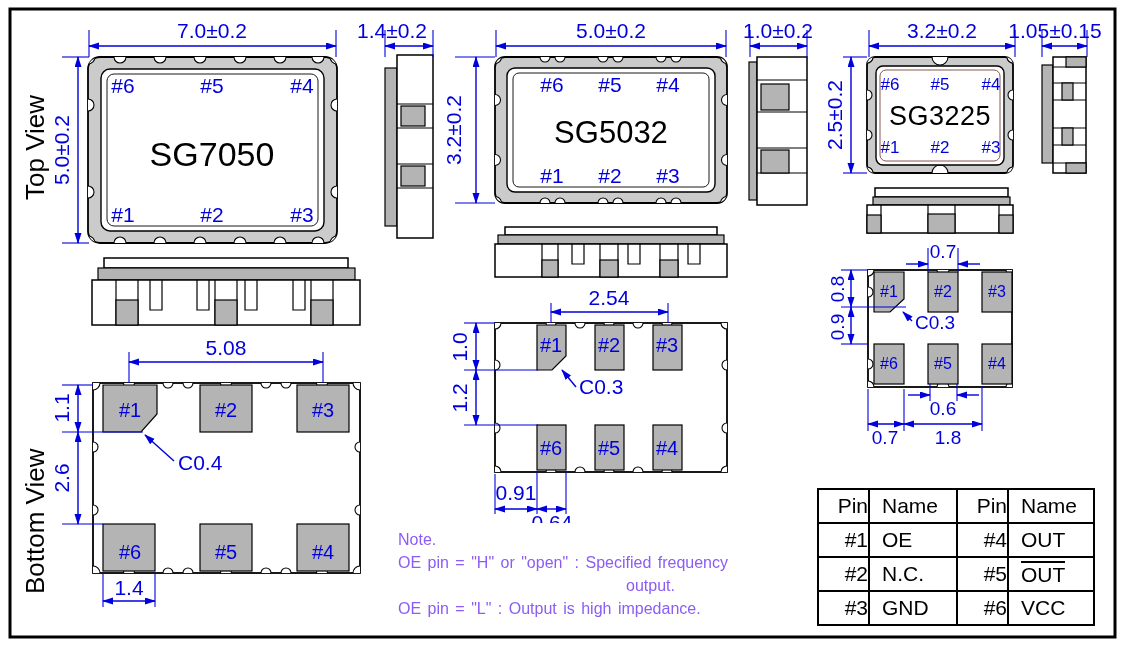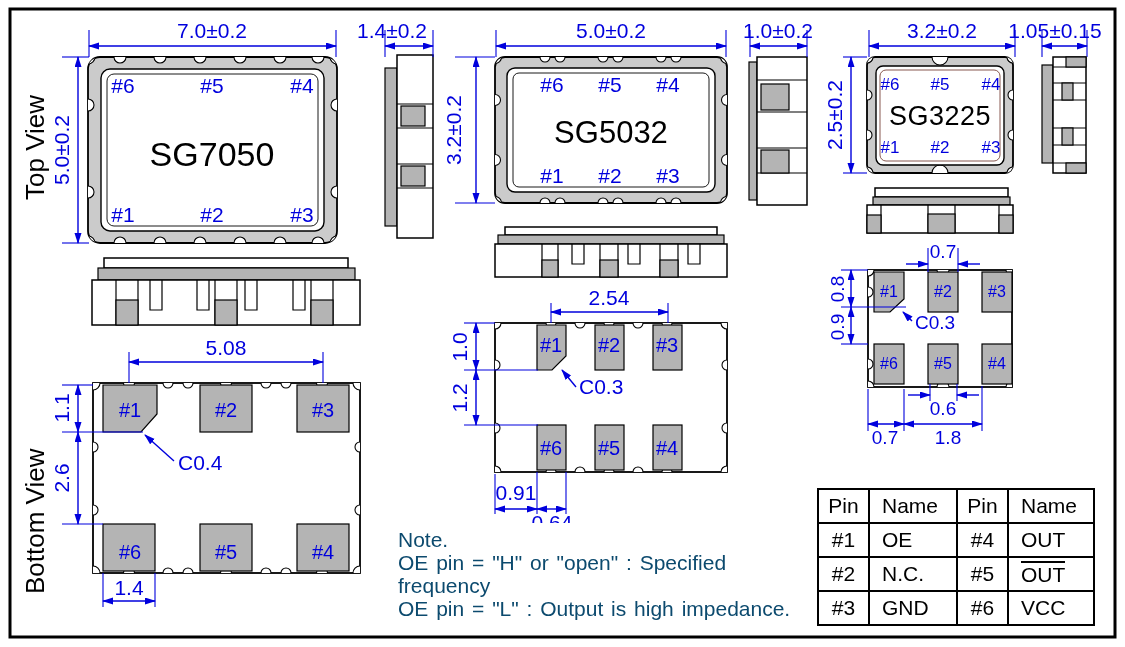--- a/index.html
+++ b/index.html
@@ -21,27 +21,27 @@
   .ring{fill:#cbcbcb;stroke:#000;stroke-width:1.8;}
   .inner{fill:#fff;stroke:#000;stroke-width:1.4;}
   .seam{fill:none;stroke:#000;stroke-width:0.9;}
   .nch{fill:#fff;stroke:#000;stroke-width:1.1;}
   .pad{fill:#b4b4b4;stroke:#000;stroke-width:1.2;}
   .body{fill:#fff;stroke:#000;stroke-width:1.8;}
   .blk{stroke:#000;stroke-width:1.2;fill:none;}
   .blk2{stroke:#000;stroke-width:1.5;fill:#fff;}
   .gry{fill:#b4b4b4;stroke:#000;stroke-width:1.2;}
 
-  .note{position:absolute;left:398px;top:528px;width:400px;color:#0c4a6e;
-        font-size:21px;line-height:23px;word-spacing:2px;}
+  .note{position:absolute;left:398px;top:528px;width:400px;color:#8b5cf6;
+        font-size:16px;line-height:23px;word-spacing:2px;}
   .note .indent{padding-left:228px;}
 
   .pintable{position:absolute;left:817px;top:488px;border-collapse:collapse;}
   .pintable td{border:2px solid #000;height:32px;font-size:21px;color:#000;padding:0;}
-  .pintable td.c{text-align:center;}
+  .pintable td.c{text-align:right;}
   .pintable td.n{text-align:left;padding-left:12px;margin-left:48px;}
   .ovl{display:inline-block;border-top:2px solid #000;padding-top:1px;line-height:1.05;}
 </style>
 </head>
 <body>
 
 <div id="page">
 
 <svg width="1125" height="647" viewBox="0 0 1125 647" style="position:absolute;left:0;top:0;">
   <defs>
@@ -501,20 +501,21 @@
     <text class="dimtxt-s" x="948" y="444" text-anchor="middle">1.8</text>
 
     <line class="dim" x1="912" y1="321" x2="903" y2="312" marker-end="url(#ar)"></line>
     <text class="dimtxt-s" x="915" y="329">C0.3</text>
   </g>
 </svg>
 
 <div class="note">
   <div>Note.</div>
   <div>OE pin = "H" or "open" : Specified frequency</div>
+  <div class="indent">output.</div>
   <div>OE pin = "L" : Output is high impedance.</div>
 </div>
 
 <table class="pintable">
   <colgroup>
         <col style="width:51px">
         <col style="width:88px">
         <col style="width:51px">
         <col style="width:86px">
       </colgroup>

